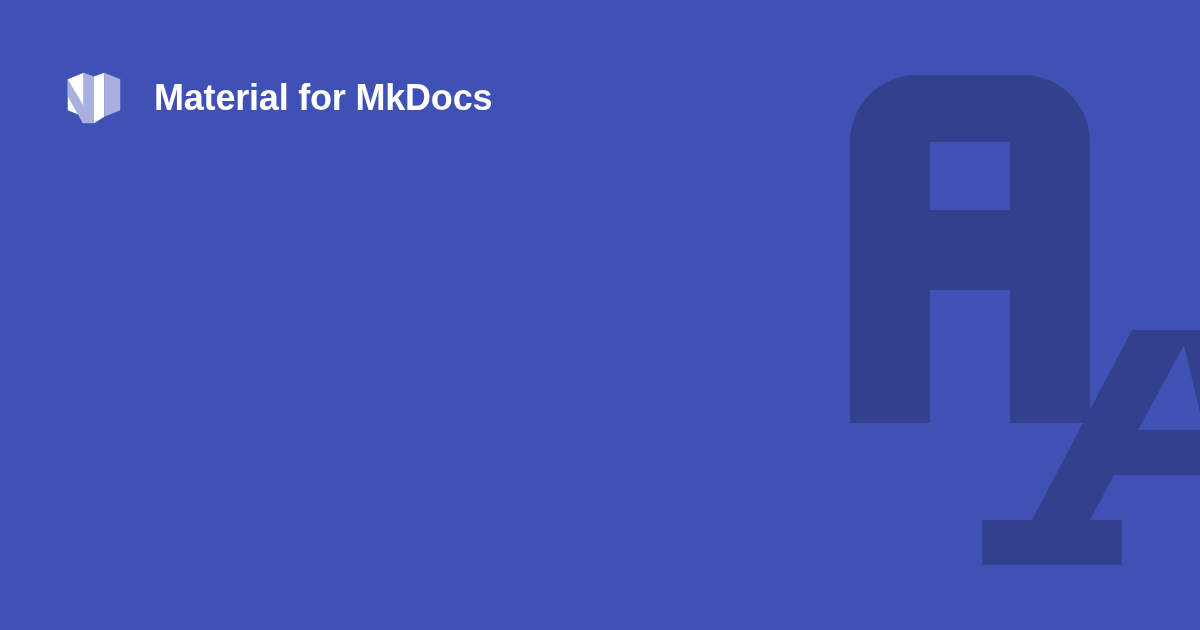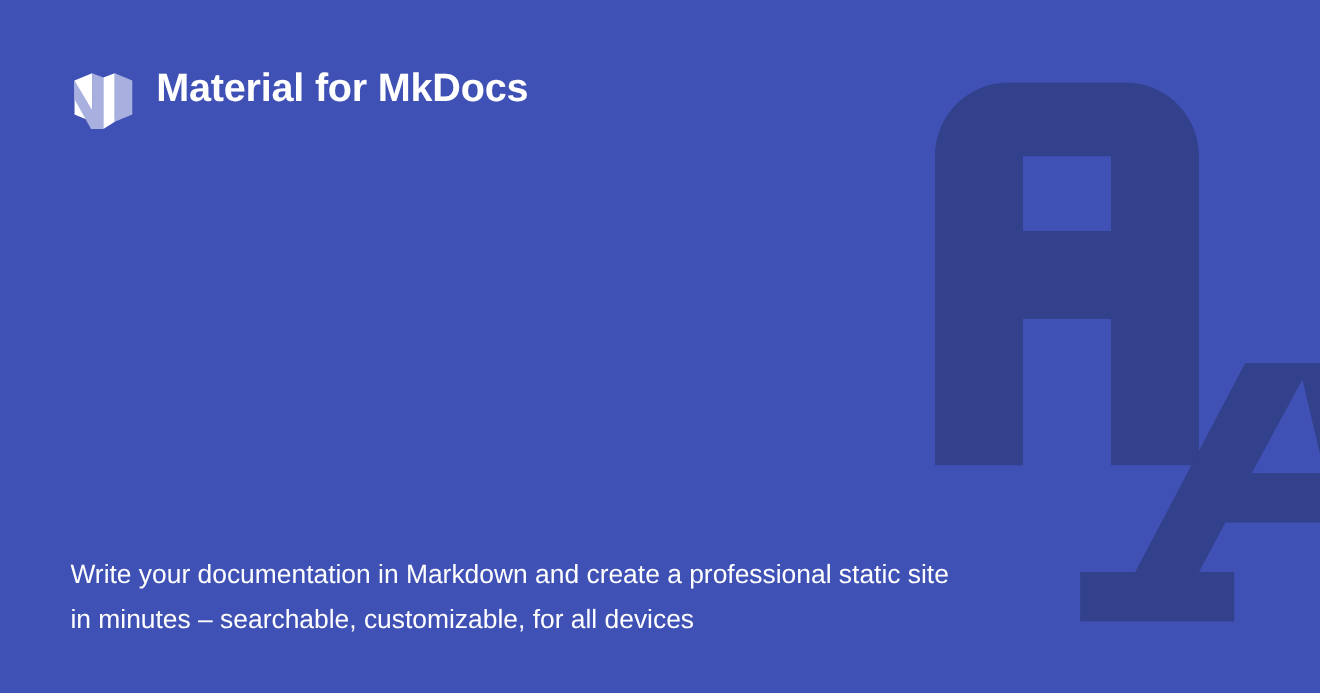--- a/index.html
+++ b/index.html
@@ -33,22 +33,22 @@
     width: 100%;
     height: 100%;
   }
 
   
   .header {
     position: absolute;
     left: 64px;
     top: 62px;
     display: flex;
-    align-items: flex-start;
-    gap: 18px;
+    align-items: center;
+    gap: 30px;
     height: 72px;
   }
 
   .brand-logo {
     width: 60px;
     height: 60px;
     flex: 0 0 60px;
     display: block;
   }
   .brand-logo svg {
@@ -155,15 +155,14 @@
 
         <polygon points="32,9 43,5 43,52 32,59" fill="#ffffff"></polygon>
 
         <polygon points="43,5 60,12 60,45 43,52" fill="#a8b0e0"></polygon>
       </svg>
     </span>
     <span class="brand-title">Material for MkDocs</span>
   </div>
 
 
-  <p class="description">Write your documentation in Markdown and create a professional static site in minutes – searchable, customizable, for all devices</p>
 
 </div>
 
 </body></html>

